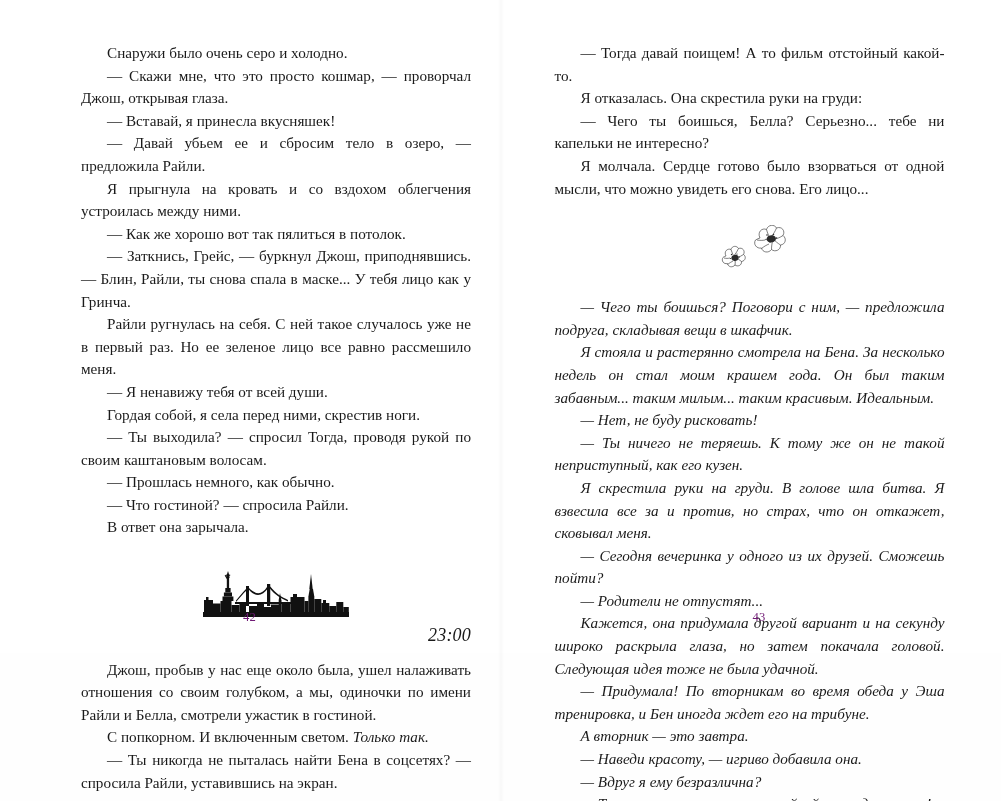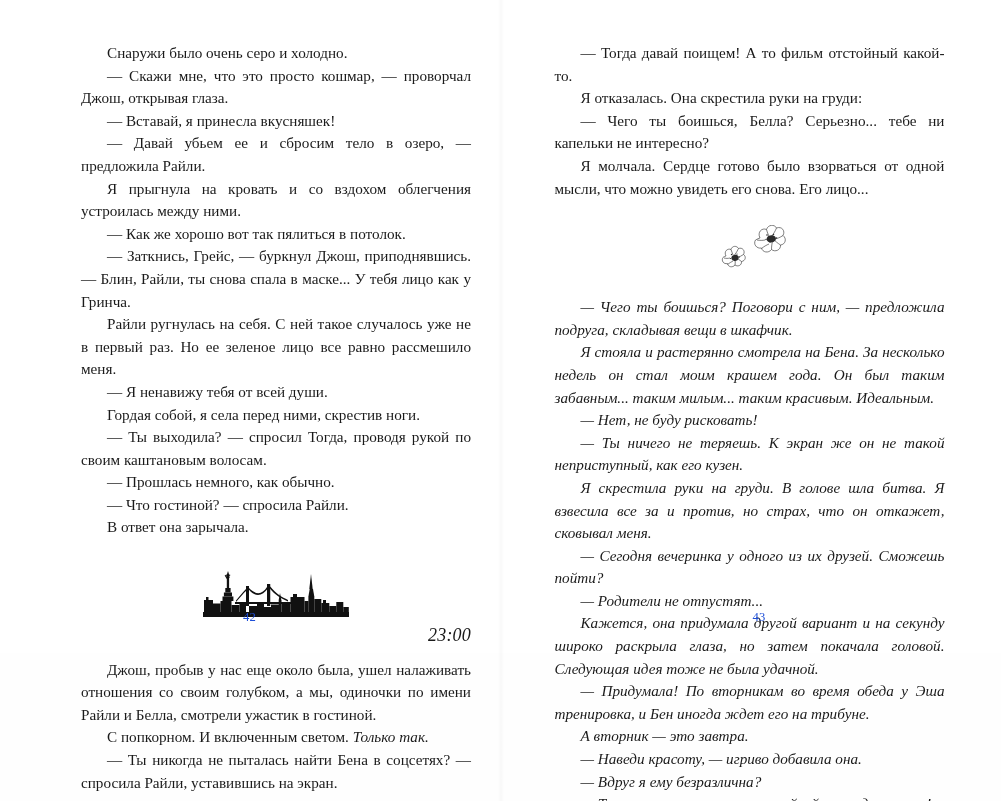--- a/index.html
+++ b/index.html
@@ -78,21 +78,21 @@
     align-items: center;
     justify-content: center;
     text-indent: 0;
   }
   .ornament-flowers svg { display: block; }
 
   .page-number {
     position: absolute;
     bottom: 28px;
     font-size: 12.6px;
-    color: #1d4ed8;
+    color: #701a75;
     letter-spacing: 0.3px;
   }
   .page-left  .page-number { left: 243px; }
   .page-right .page-number { left: 252px; }
 
   .gutter-shade {
     position: absolute;
     top: 0;
     bottom: 0;
     left: 498px;
@@ -231,21 +231,21 @@
             <circle cx="63" cy="64" r="1.2"></circle>
             <circle cx="53" cy="71" r="1.3"></circle>
             <circle cx="45" cy="67" r="1.1"></circle>
           </g>
         </svg>
       </div>
 
       <p class="ital">— Чего ты боишься? Поговори с ним, — предложила подруга, складывая вещи в шкафчик.</p>
       <p class="ital">Я стояла и растерянно смотрела на Бена. За несколько недель он стал моим крашем года. Он был таким забавным... таким милым... таким красивым. Идеальным.</p>
       <p class="ital">— Нет, не буду рисковать!</p>
-      <p class="ital">— Ты ничего не теряешь. К экран же он не такой неприступный, как его кузен.</p>
+      <p class="ital">— Ты ничего не теряешь. К тому же он не такой неприступный, как его кузен.</p>
       <p class="ital">Я скрестила руки на груди. В голове шла битва. Я взвесила все за и против, но страх, что он откажет, сковывал меня.</p>
       <p class="ital">— Сегодня вечеринка у одного из их друзей. Сможешь пойти?</p>
       <p class="ital">— Родители не отпустят...</p>
       <p class="ital">Кажется, она придумала другой вариант и на секунду широко раскрыла глаза, но затем покачала головой. Следующая идея тоже не была удачной.</p>
       <p class="ital">— Придумала! По вторникам во время обеда у Эша тренировка, и Бен иногда ждет его на трибуне.</p>
       <p class="ital">А вторник — это завтра.</p>
       <p class="ital">— Наведи красоту, — игриво добавила она.</p>
       <p class="ital">— Вдруг я ему безразлична?</p>
       <p class="ital">— Ты этого не узнаешь... по крайней мере, до завтра!</p>
 

